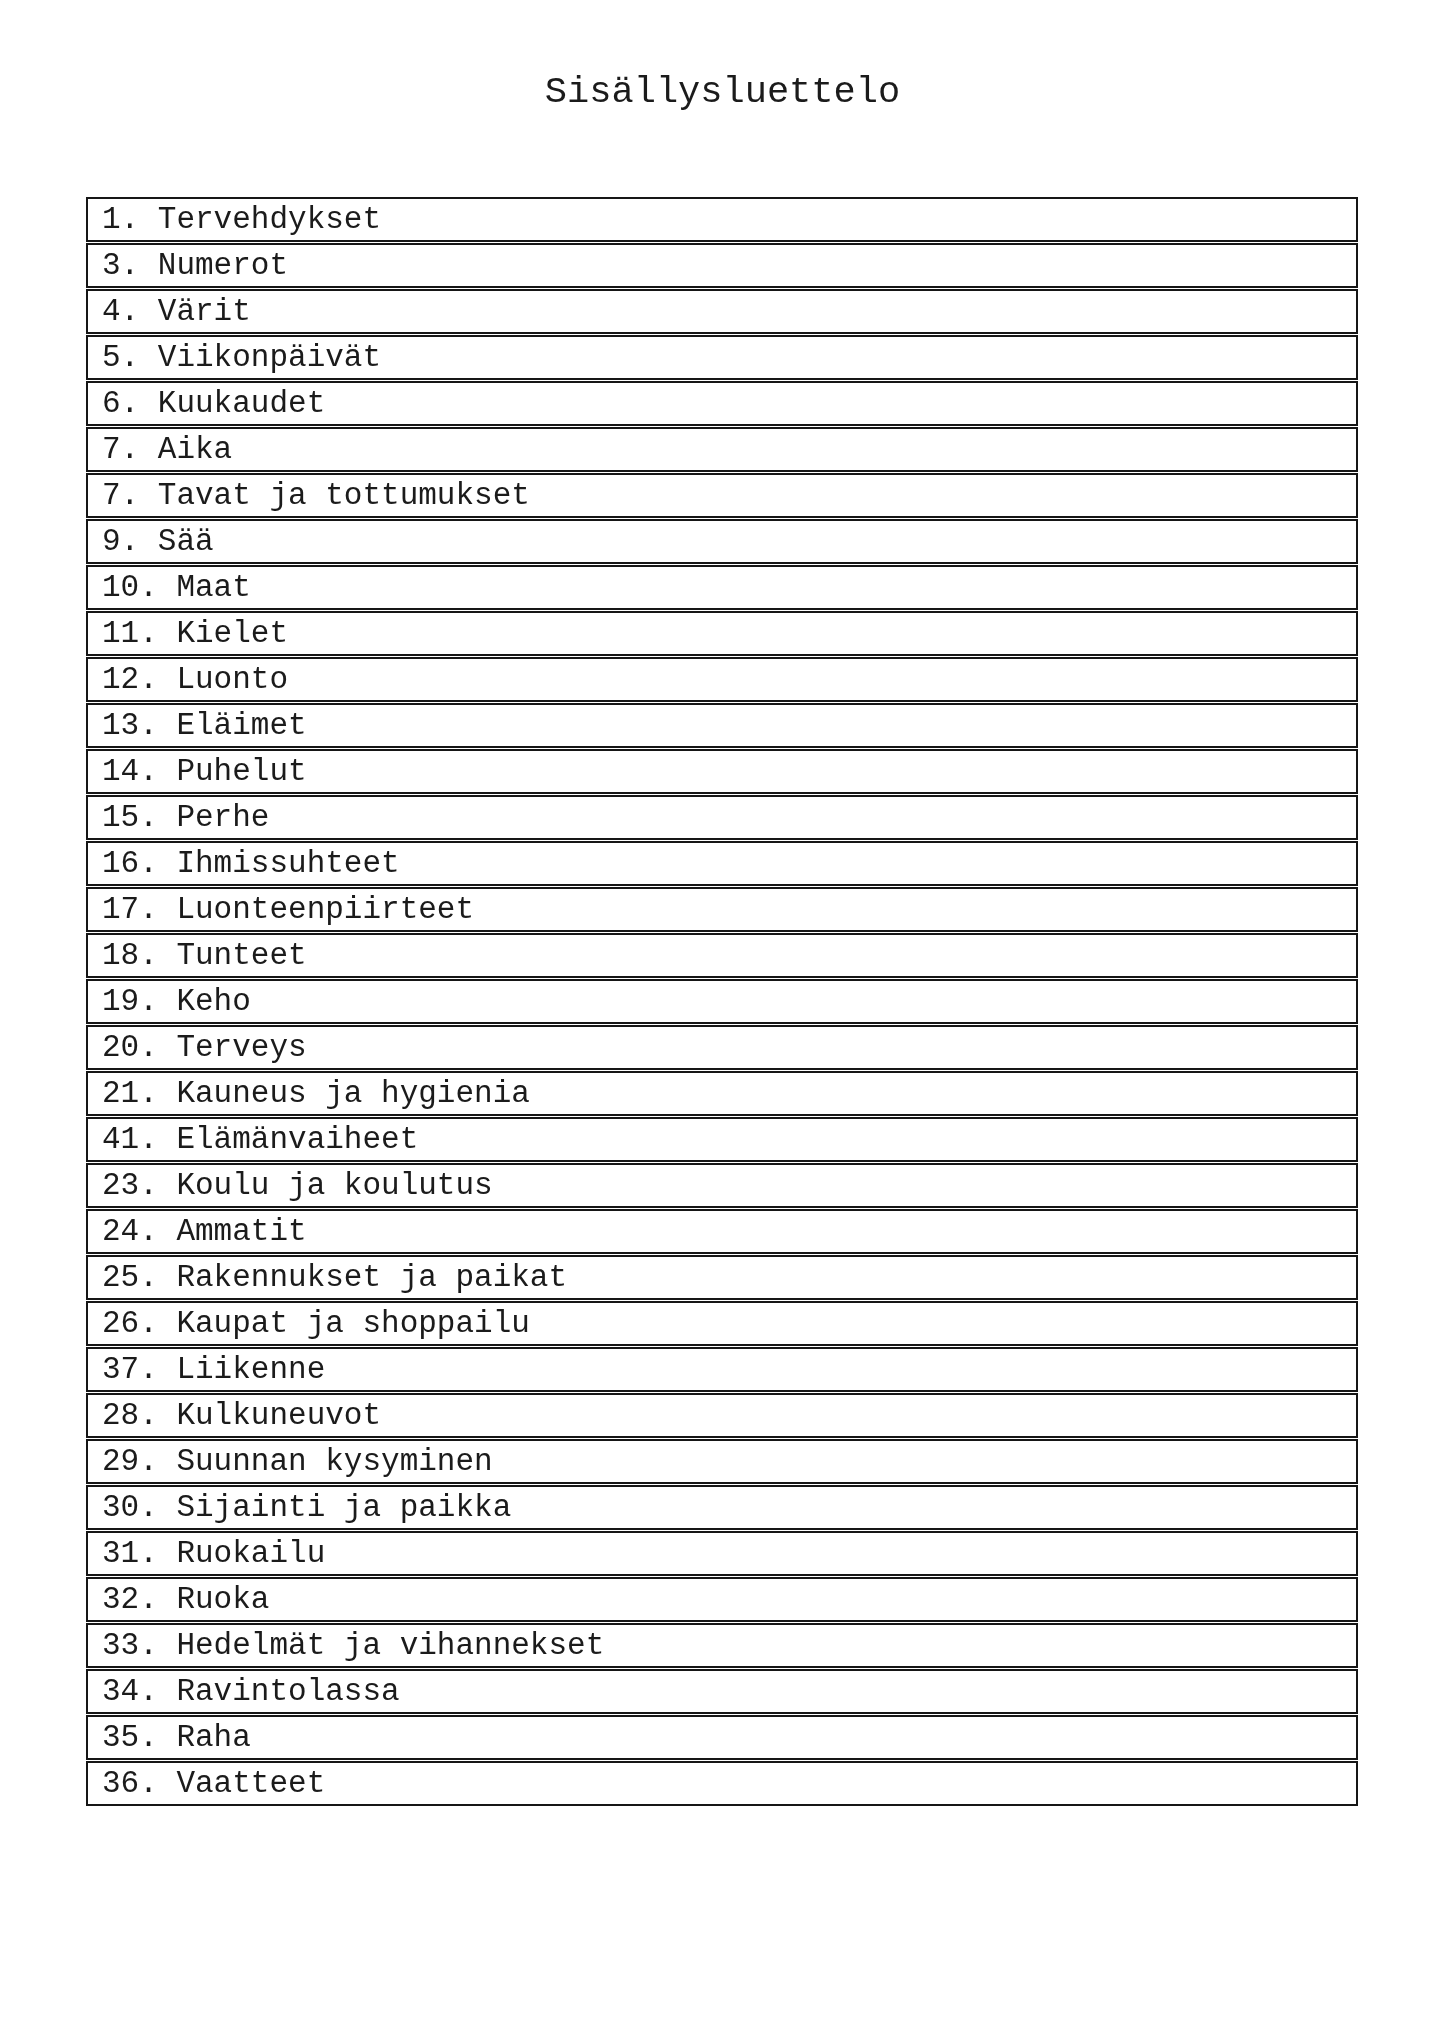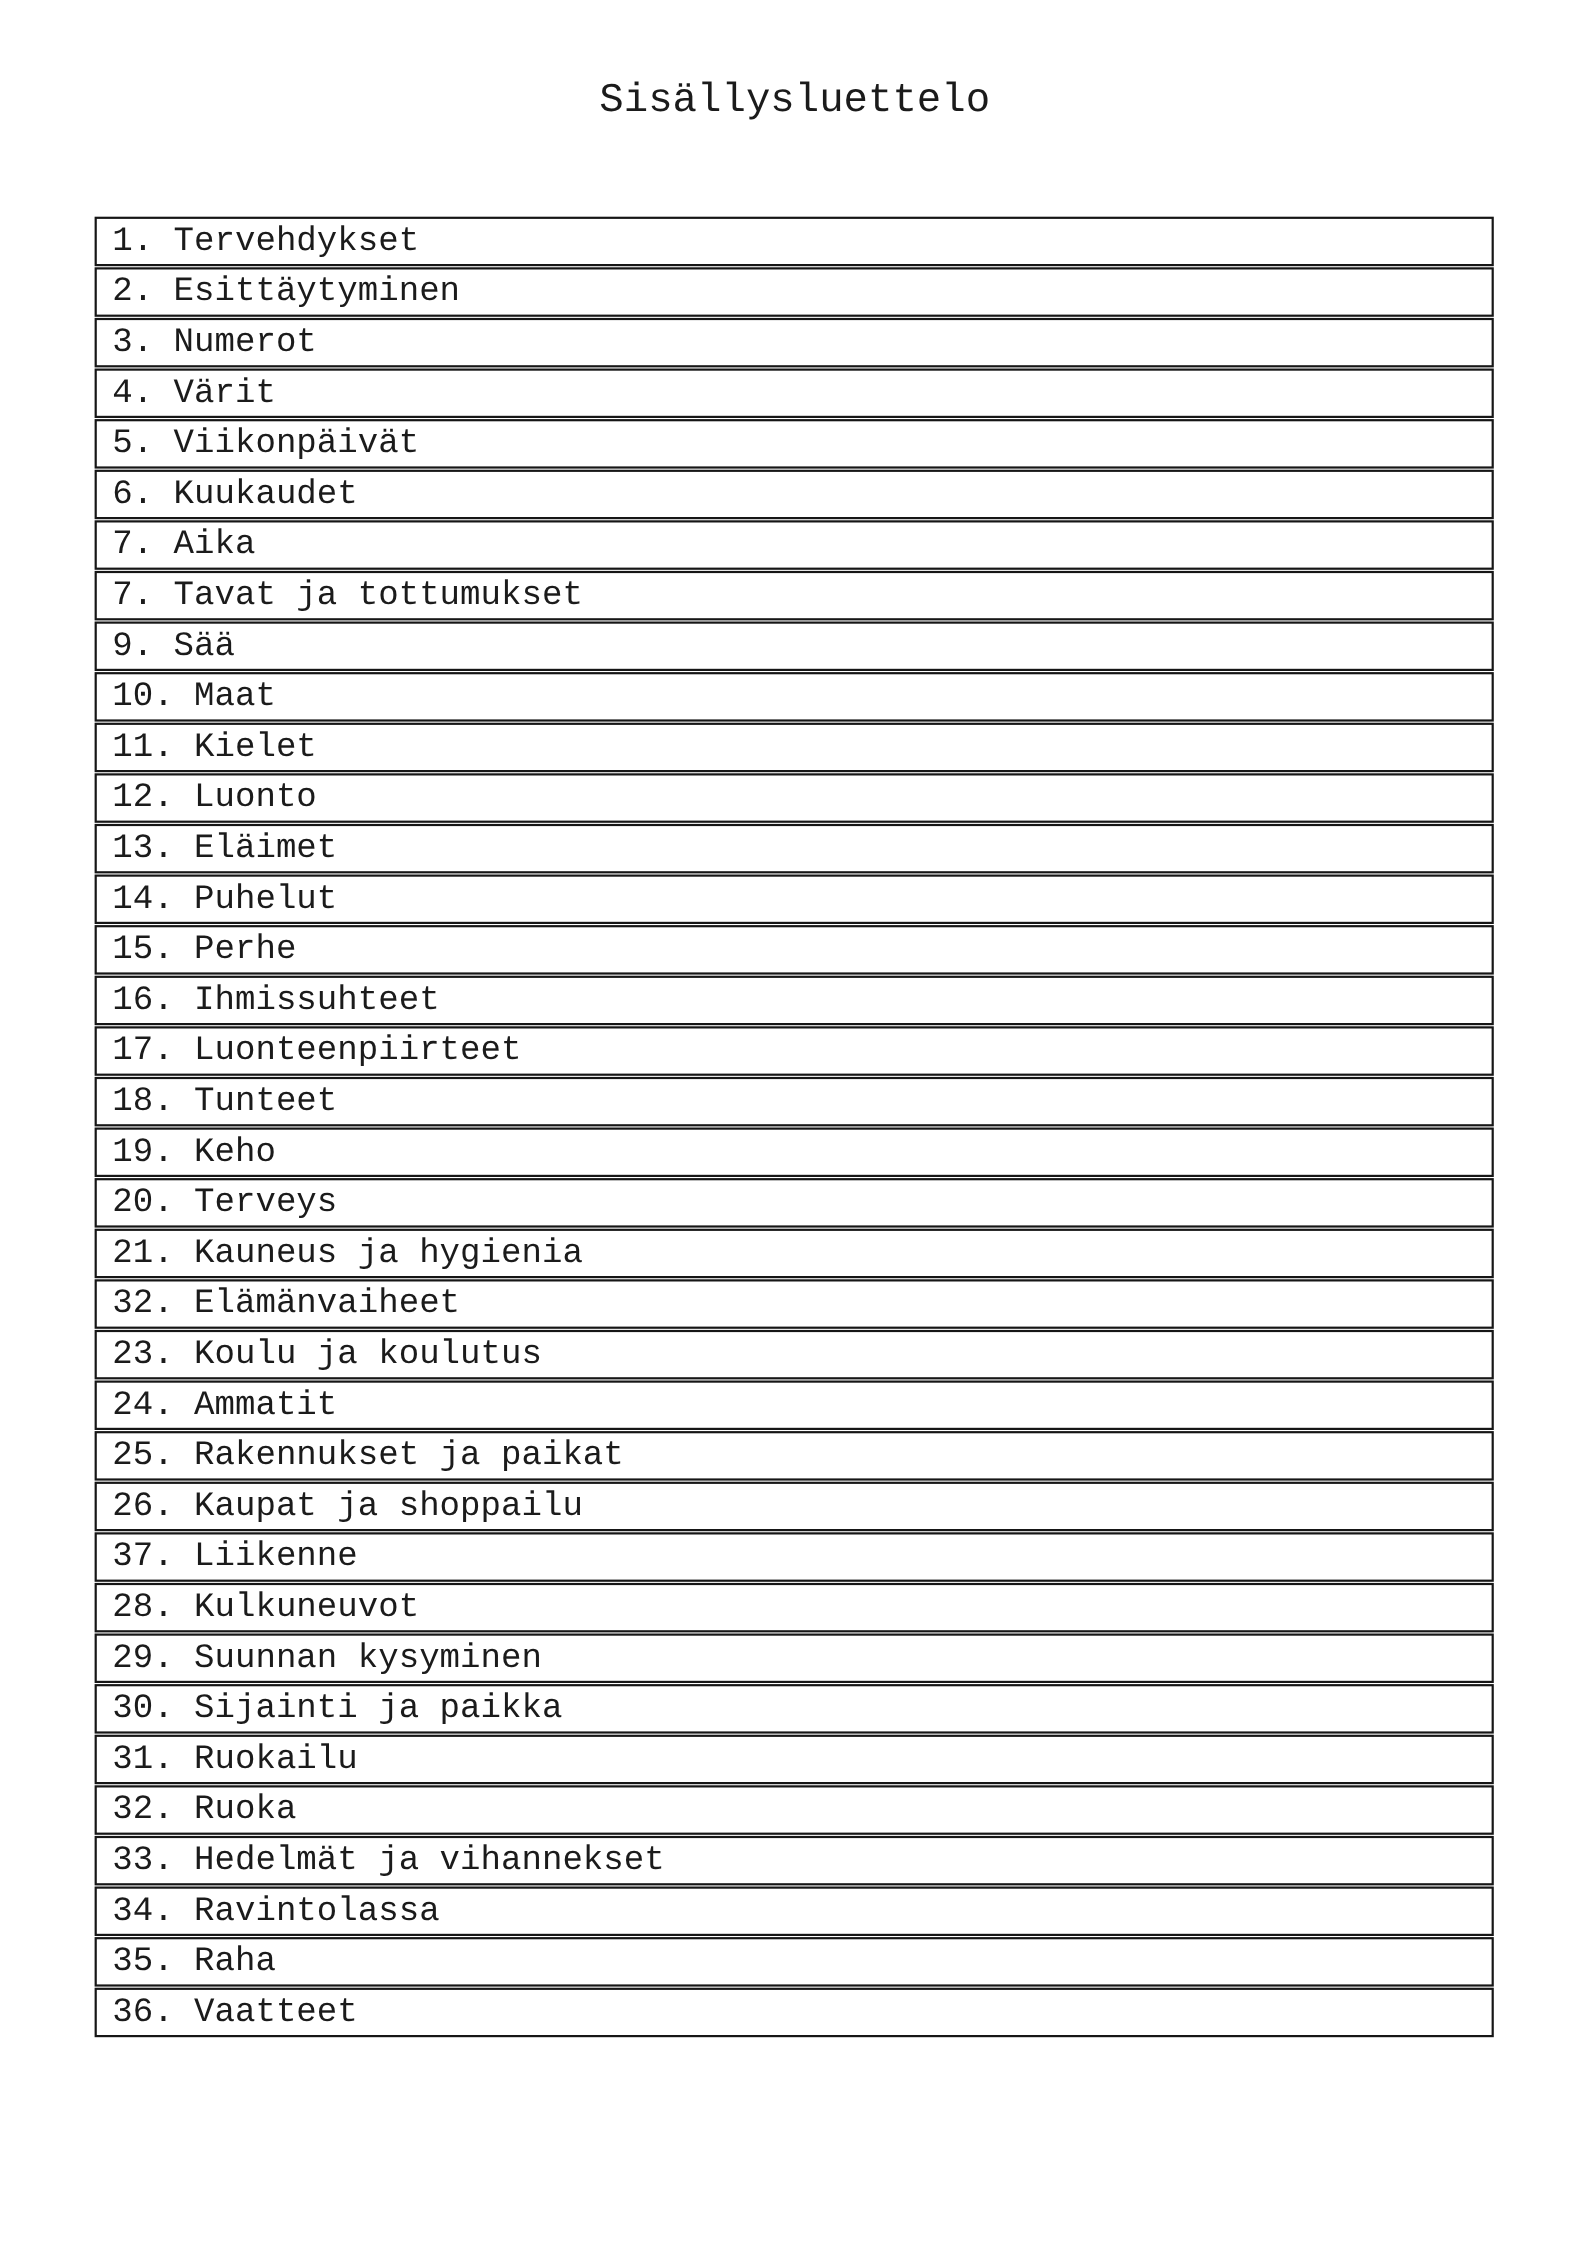--- a/index.html
+++ b/index.html
@@ -56,23 +56,20 @@
 <body>
 
 <div class="page">
   <h1 class="page-title">Sisällysluettelo</h1>
 
   <div class="toc-table">
       <div class="toc-row">
         <span class="toc-row-label">1. Tervehdykset</span>
       </div>
       <div class="toc-row">
-        <span class="toc-row-label">2. Esittäytyminen</span>
-      </div>
-      <div class="toc-row">
         <span class="toc-row-label">3. Numerot</span>
       </div>
       <div class="toc-row">
         <span class="toc-row-label">4. Värit</span>
       </div>
       <div class="toc-row">
         <span class="toc-row-label">5. Viikonpäivät</span>
       </div>
       <div class="toc-row">
         <span class="toc-row-label">6. Kuukaudet</span>
@@ -116,21 +113,21 @@
       <div class="toc-row">
         <span class="toc-row-label">19. Keho</span>
       </div>
       <div class="toc-row">
         <span class="toc-row-label">20. Terveys</span>
       </div>
       <div class="toc-row">
         <span class="toc-row-label">21. Kauneus ja hygienia</span>
       </div>
       <div class="toc-row">
-        <span class="toc-row-label">32. Elämänvaiheet</span>
+        <span class="toc-row-label">41. Elämänvaiheet</span>
       </div>
       <div class="toc-row">
         <span class="toc-row-label">23. Koulu ja koulutus</span>
       </div>
       <div class="toc-row">
         <span class="toc-row-label">24. Ammatit</span>
       </div>
       <div class="toc-row">
         <span class="toc-row-label">25. Rakennukset ja paikat</span>
       </div>

